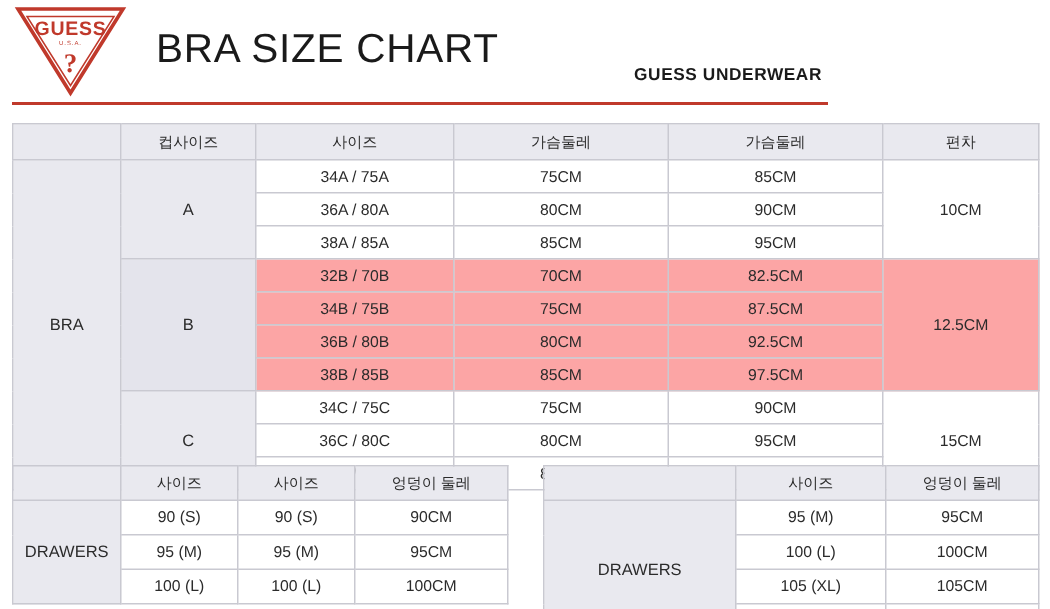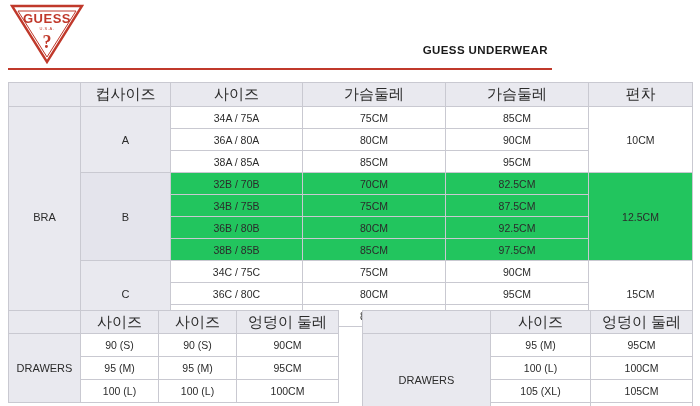--- a/index.html
+++ b/index.html
@@ -83,32 +83,32 @@
     font-size: 10.5px;
     font-weight: normal;
     color: #2b2b2b;
     padding: 0;
     height: 21px;
     background: #ffffff;
   }
   thead td {
     background: #e9e9ef;
     height: 23px;
-    font-size: 15px;
+    font-size: 10px;
   }
   td.group-label {
     background: #e9e9ef;
     font-size: 11px;
   }
   td.side-label {
     background: #e9e9ef;
     font-size: 11px;
     font-weight: normal;
   }
-  tr.band-b td { background: #22c55e; }
+  tr.band-b td { background: #fca5a5; }
   tr.band-b td.group-label { background: #e4e4ec; }
 
   
   .bottom {
     position: absolute;
     left: 8px;
     top: 310px;
     width: 684px;
     display: flex;
     justify-content: space-between;
@@ -127,20 +127,21 @@
   <div class="header">
     <div class="logo">
       <svg width="78" height="62" viewBox="0 0 78 62" xmlns="http://www.w3.org/2000/svg">
         <polygon points="4,2 74,2 39,58" fill="none" stroke="#c0392b" stroke-width="2.4"></polygon>
         <polygon points="10,7 68,7 39,53" fill="none" stroke="#c0392b" stroke-width="1"></polygon>
         <text x="39" y="19" font-family="Liberation Sans, sans-serif" font-size="13" font-weight="bold" fill="#c0392b" text-anchor="middle" letter-spacing="0.5">GUESS</text>
         <text x="39" y="26" font-family="Liberation Sans, sans-serif" font-size="4" fill="#c0392b" text-anchor="middle" letter-spacing="0.6">U.S.A.</text>
         <text x="39" y="44" font-family="Liberation Serif, serif" font-size="18" font-weight="bold" fill="#c0392b" text-anchor="middle">?</text>
       </svg>
     </div>
+    <div class="chart-title">BRA SIZE CHART</div>
     <div class="brand-line">GUESS UNDERWEAR</div>
     <div class="header-rule"></div>
   </div>
 
   <div class="bra-table-wrap">
     <table>
       <colgroup>
         <col style="width:72px">
         <col style="width:90px">
         <col style="width:132px">

